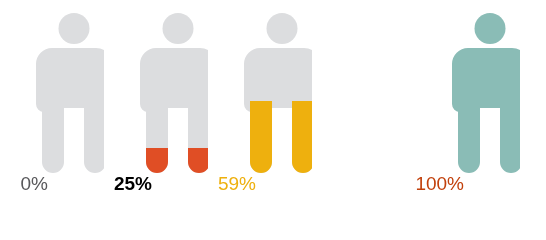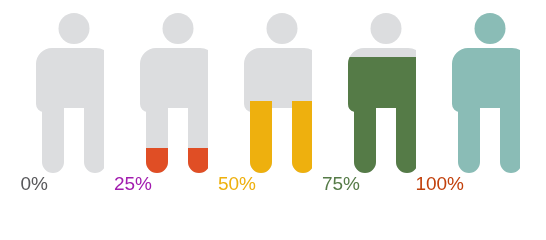--- a/index.html
+++ b/index.html
@@ -87,66 +87,44 @@
         <circle cx="74" cy="28.5" r="15.5" fill="#dcdddf"></circle>
         <path d="M52,48 h44 a16,16 0 0 1 16,16 v40 a8,8 0 0 1 -16,0 v-40 h-44 v40 a8,8 0 0 1 -16,0 v-40 a16,16 0 0 1 16,-16 Z" fill="#dcdddf"></path>
         <path d="M42,62 h64 v100 a11,11 0 0 1 -22,0 v-100 h-20 v100 a11,11 0 0 1 -22,0 Z" fill="#dcdddf"></path>
         <rect x="42" y="62" width="64" height="46" fill="#dcdddf"></rect>
       </g>
 
       <g clip-path="url(#legsClip1)">
         <rect x="36" y="148" width="76" height="40" fill="#e04e25"></rect>
       </g>
     </svg>
-    <div class="pct-label" style="color:#a21caf;">25%</div>
+    <div class="pct-label" style="color:#000000;font-weight:bold;">25%</div>
   </div>
 
   <div class="figure-group" style="left:208px;">
     <svg class="figure-svg" width="104" height="207" viewBox="0 0 104 207" aria-hidden="true">
       <defs>
         <clipPath id="legsClip2">
           <path d="M42,62 h64 v100 a11,11 0 0 1 -22,0 v-100 h-20 v100 a11,11 0 0 1 -22,0 Z"></path>
         </clipPath>
       </defs>
       <g>
         <circle cx="74" cy="28.5" r="15.5" fill="#dcdddf"></circle>
         <path d="M52,48 h44 a16,16 0 0 1 16,16 v40 a8,8 0 0 1 -16,0 v-40 h-44 v40 a8,8 0 0 1 -16,0 v-40 a16,16 0 0 1 16,-16 Z" fill="#dcdddf"></path>
         <path d="M42,62 h64 v100 a11,11 0 0 1 -22,0 v-100 h-20 v100 a11,11 0 0 1 -22,0 Z" fill="#dcdddf"></path>
         <rect x="42" y="62" width="64" height="46" fill="#dcdddf"></rect>
       </g>
 
       <g clip-path="url(#legsClip2)">
         <rect x="36" y="101" width="76" height="90" fill="#eeb00e"></rect>
       </g>
     </svg>
-    <div class="pct-label" style="color:#eeb00e;">50%</div>
+    <div class="pct-label" style="color:#eeb00e;">59%</div>
   </div>
 
-  <div class="figure-group" style="left:312px;">
-    <svg class="figure-svg" width="104" height="207" viewBox="0 0 104 207" aria-hidden="true">
-      <defs>
-        <clipPath id="bodyClip3">
-          <path d="M52,48 h44 a16,16 0 0 1 16,16 v40 a8,8 0 0 1 -16,0 v-40 h-44 v40 a8,8 0 0 1 -16,0 v-40 a16,16 0 0 1 16,-16 Z"></path>
-          <path d="M42,62 h64 v100 a11,11 0 0 1 -22,0 v-100 h-20 v100 a11,11 0 0 1 -22,0 Z"></path>
-          <rect x="42" y="62" width="64" height="46"></rect>
-        </clipPath>
-      </defs>
-      <g>
-        <circle cx="74" cy="28.5" r="15.5" fill="#dcdddf"></circle>
-        <path d="M52,48 h44 a16,16 0 0 1 16,16 v40 a8,8 0 0 1 -16,0 v-40 h-44 v40 a8,8 0 0 1 -16,0 v-40 a16,16 0 0 1 16,-16 Z" fill="#dcdddf"></path>
-        <path d="M42,62 h64 v100 a11,11 0 0 1 -22,0 v-100 h-20 v100 a11,11 0 0 1 -22,0 Z" fill="#dcdddf"></path>
-        <rect x="42" y="62" width="64" height="46" fill="#dcdddf"></rect>
-      </g>
-
-      <g clip-path="url(#bodyClip3)">
-        <rect x="30" y="57" width="88" height="140" fill="#557b47"></rect>
-      </g>
-    </svg>
-    <div class="pct-label" style="color:#557b47;">75%</div>
-  </div>
 
   <div class="figure-group" style="left:416px;">
     <svg class="figure-svg" width="104" height="207" viewBox="0 0 104 207" aria-hidden="true">
       <g>
         <circle cx="74" cy="28.5" r="15.5" fill="#8abcb6"></circle>
         <path d="M52,48 h44 a16,16 0 0 1 16,16 v40 a8,8 0 0 1 -16,0 v-40 h-44 v40 a8,8 0 0 1 -16,0 v-40 a16,16 0 0 1 16,-16 Z" fill="#8abcb6"></path>
         <path d="M42,62 h64 v100 a11,11 0 0 1 -22,0 v-100 h-20 v100 a11,11 0 0 1 -22,0 Z" fill="#8abcb6"></path>
         <rect x="42" y="62" width="64" height="46" fill="#8abcb6"></rect>
       </g>
     </svg>

